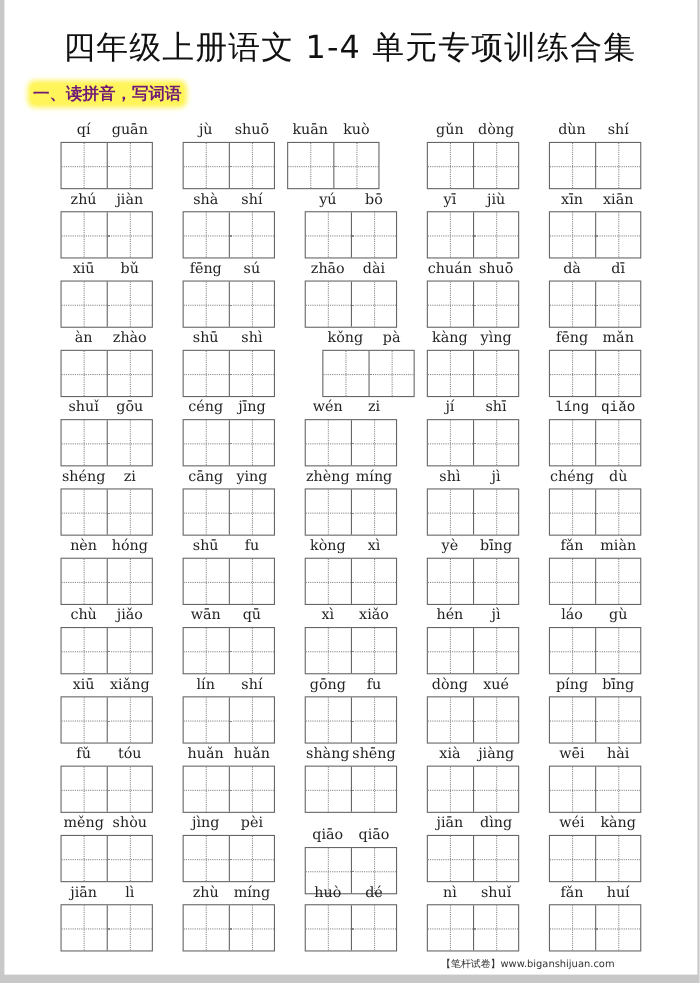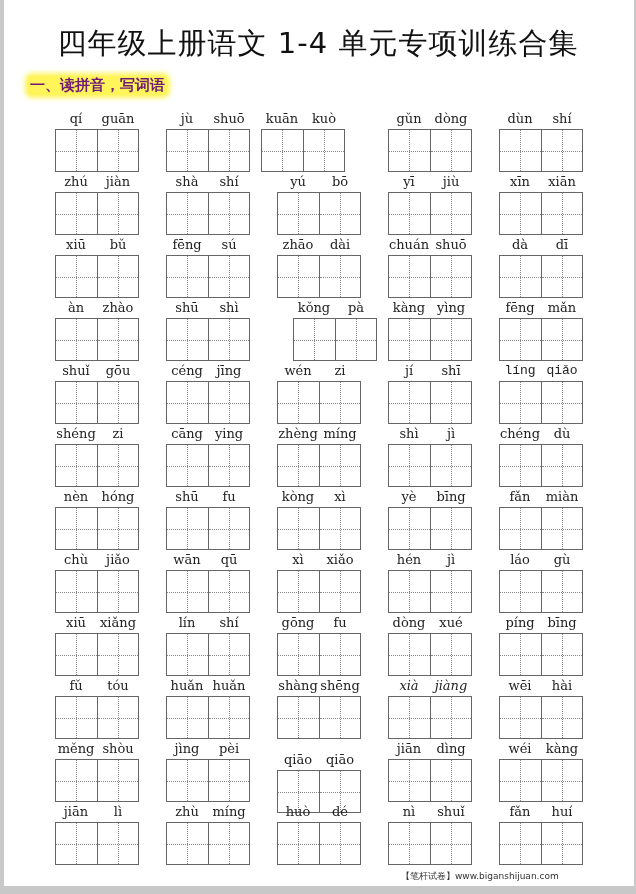--- a/index.html
+++ b/index.html
@@ -498,21 +498,21 @@
     <div class="item" style="left: 222px; top: 567px;">
       <div class="py">
         <span>shàng</span>
         <span>shēng</span>
       </div>
       <div class="boxes">
         <div class="cell"></div>
         <div class="cell"></div>
       </div>
     </div>
-    <div class="item" style="left: 333px; top: 567px; font-style: italic;">
+    <div class="item" style="left: 333px; top: 567px;">
       <div class="py">
         <span>xià</span>
         <span>jiàng</span>
       </div>
       <div class="boxes">
         <div class="cell"></div>
         <div class="cell"></div>
       </div>
     </div>
     <div class="item" style="left: 444px; top: 567px;">

